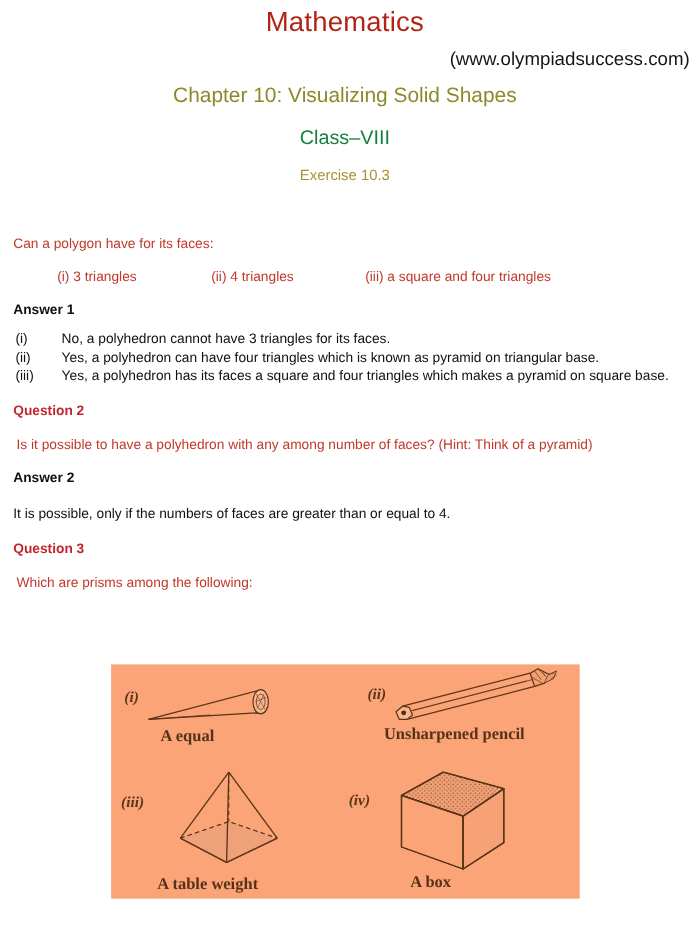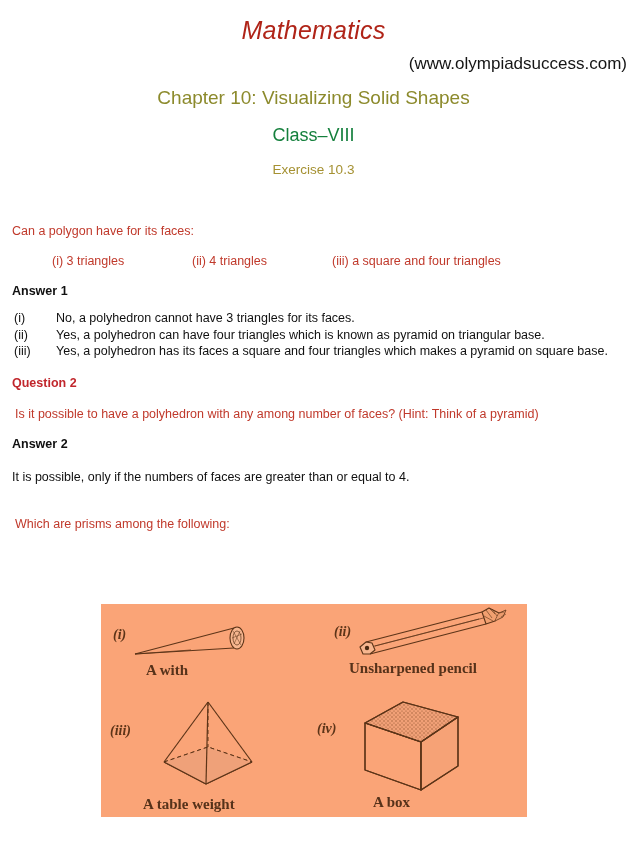--- a/index.html
+++ b/index.html
@@ -23,23 +23,22 @@
   }
 
   
   .doc-title {
     text-align: center;
     color: #b02418;
     font-size: 25px;
     font-weight: normal;
     letter-spacing: 0.2px;
     margin: 0;
-    padding-top: 15px;
+    padding-top: 5px;
     line-height: 30px;
-    font-style: italic;
   }
   .site-url {
     text-align: right;
     color: #151515;
     font-size: 17px;
     margin: 0;
     padding-top: 10px;
     line-height: 18px;
   }
   .chapter-line {
@@ -219,40 +218,41 @@
       <div class="q-text indent1">Is it possible to have a polyhedron with any among number of faces? (Hint: Think of a pyramid)</div>
       <div class="sp-12"></div>
       <div class="a-head">Answer 2</div>
       <div class="sp-10"></div>
       <div class="a-text">It is possible, only if the numbers of faces are greater than or equal to 4.</div>
     </div>
 
     <div class="sp-13"></div>
 
     <div>
+      <div class="q-head">Question 3</div>
       <div class="sp-13"></div>
       <div class="q-text indent1">Which are prisms among the following:</div>
     </div>
 
   </div>
 
   <div class="figure-panel">
 
     <div class="fig-roman" style="left:12px; top:23px;">(i)</div>
     <svg class="fig-svg" style="left:30px; top:10px;" width="130" height="50" viewBox="0 0 130 50">
       <g fill="none" stroke="#5c3418" stroke-width="1.1">
         <path d="M4 40 L103 14"></path>
         <path d="M4 40 L103 34"></path>
         <path d="M4 40 L60 36" stroke-width="0.8"></path>
         <ellipse cx="106" cy="24" rx="7" ry="11" fill="#f7b68f"></ellipse>
         <ellipse cx="106" cy="24" rx="4" ry="7" stroke-width="0.7"></ellipse>
         <path d="M102 17 L110 31 M101 24 L111 20 M103 30 L109 17" stroke-width="0.5"></path>
       </g>
     </svg>
-    <div class="fig-caption" style="left:45px; top:58px;">A with</div>
+    <div class="fig-caption" style="left:45px; top:58px;">A equal</div>
 
     <div class="fig-roman" style="left:233px; top:20px;">(ii)</div>
     <svg class="fig-svg" style="left:255px; top:0px;" width="165" height="58" viewBox="0 0 165 58">
       <g fill="none" stroke="#5c3418" stroke-width="1.1" stroke-linejoin="round">
 
         <path d="M10 38 L126 8"></path>
         <path d="M14 50 L130 20"></path>
         <path d="M7 45 L123 15" stroke-width="0.7"></path>
         <path d="M19 42 L135 12" stroke-width="0.7"></path>
 

